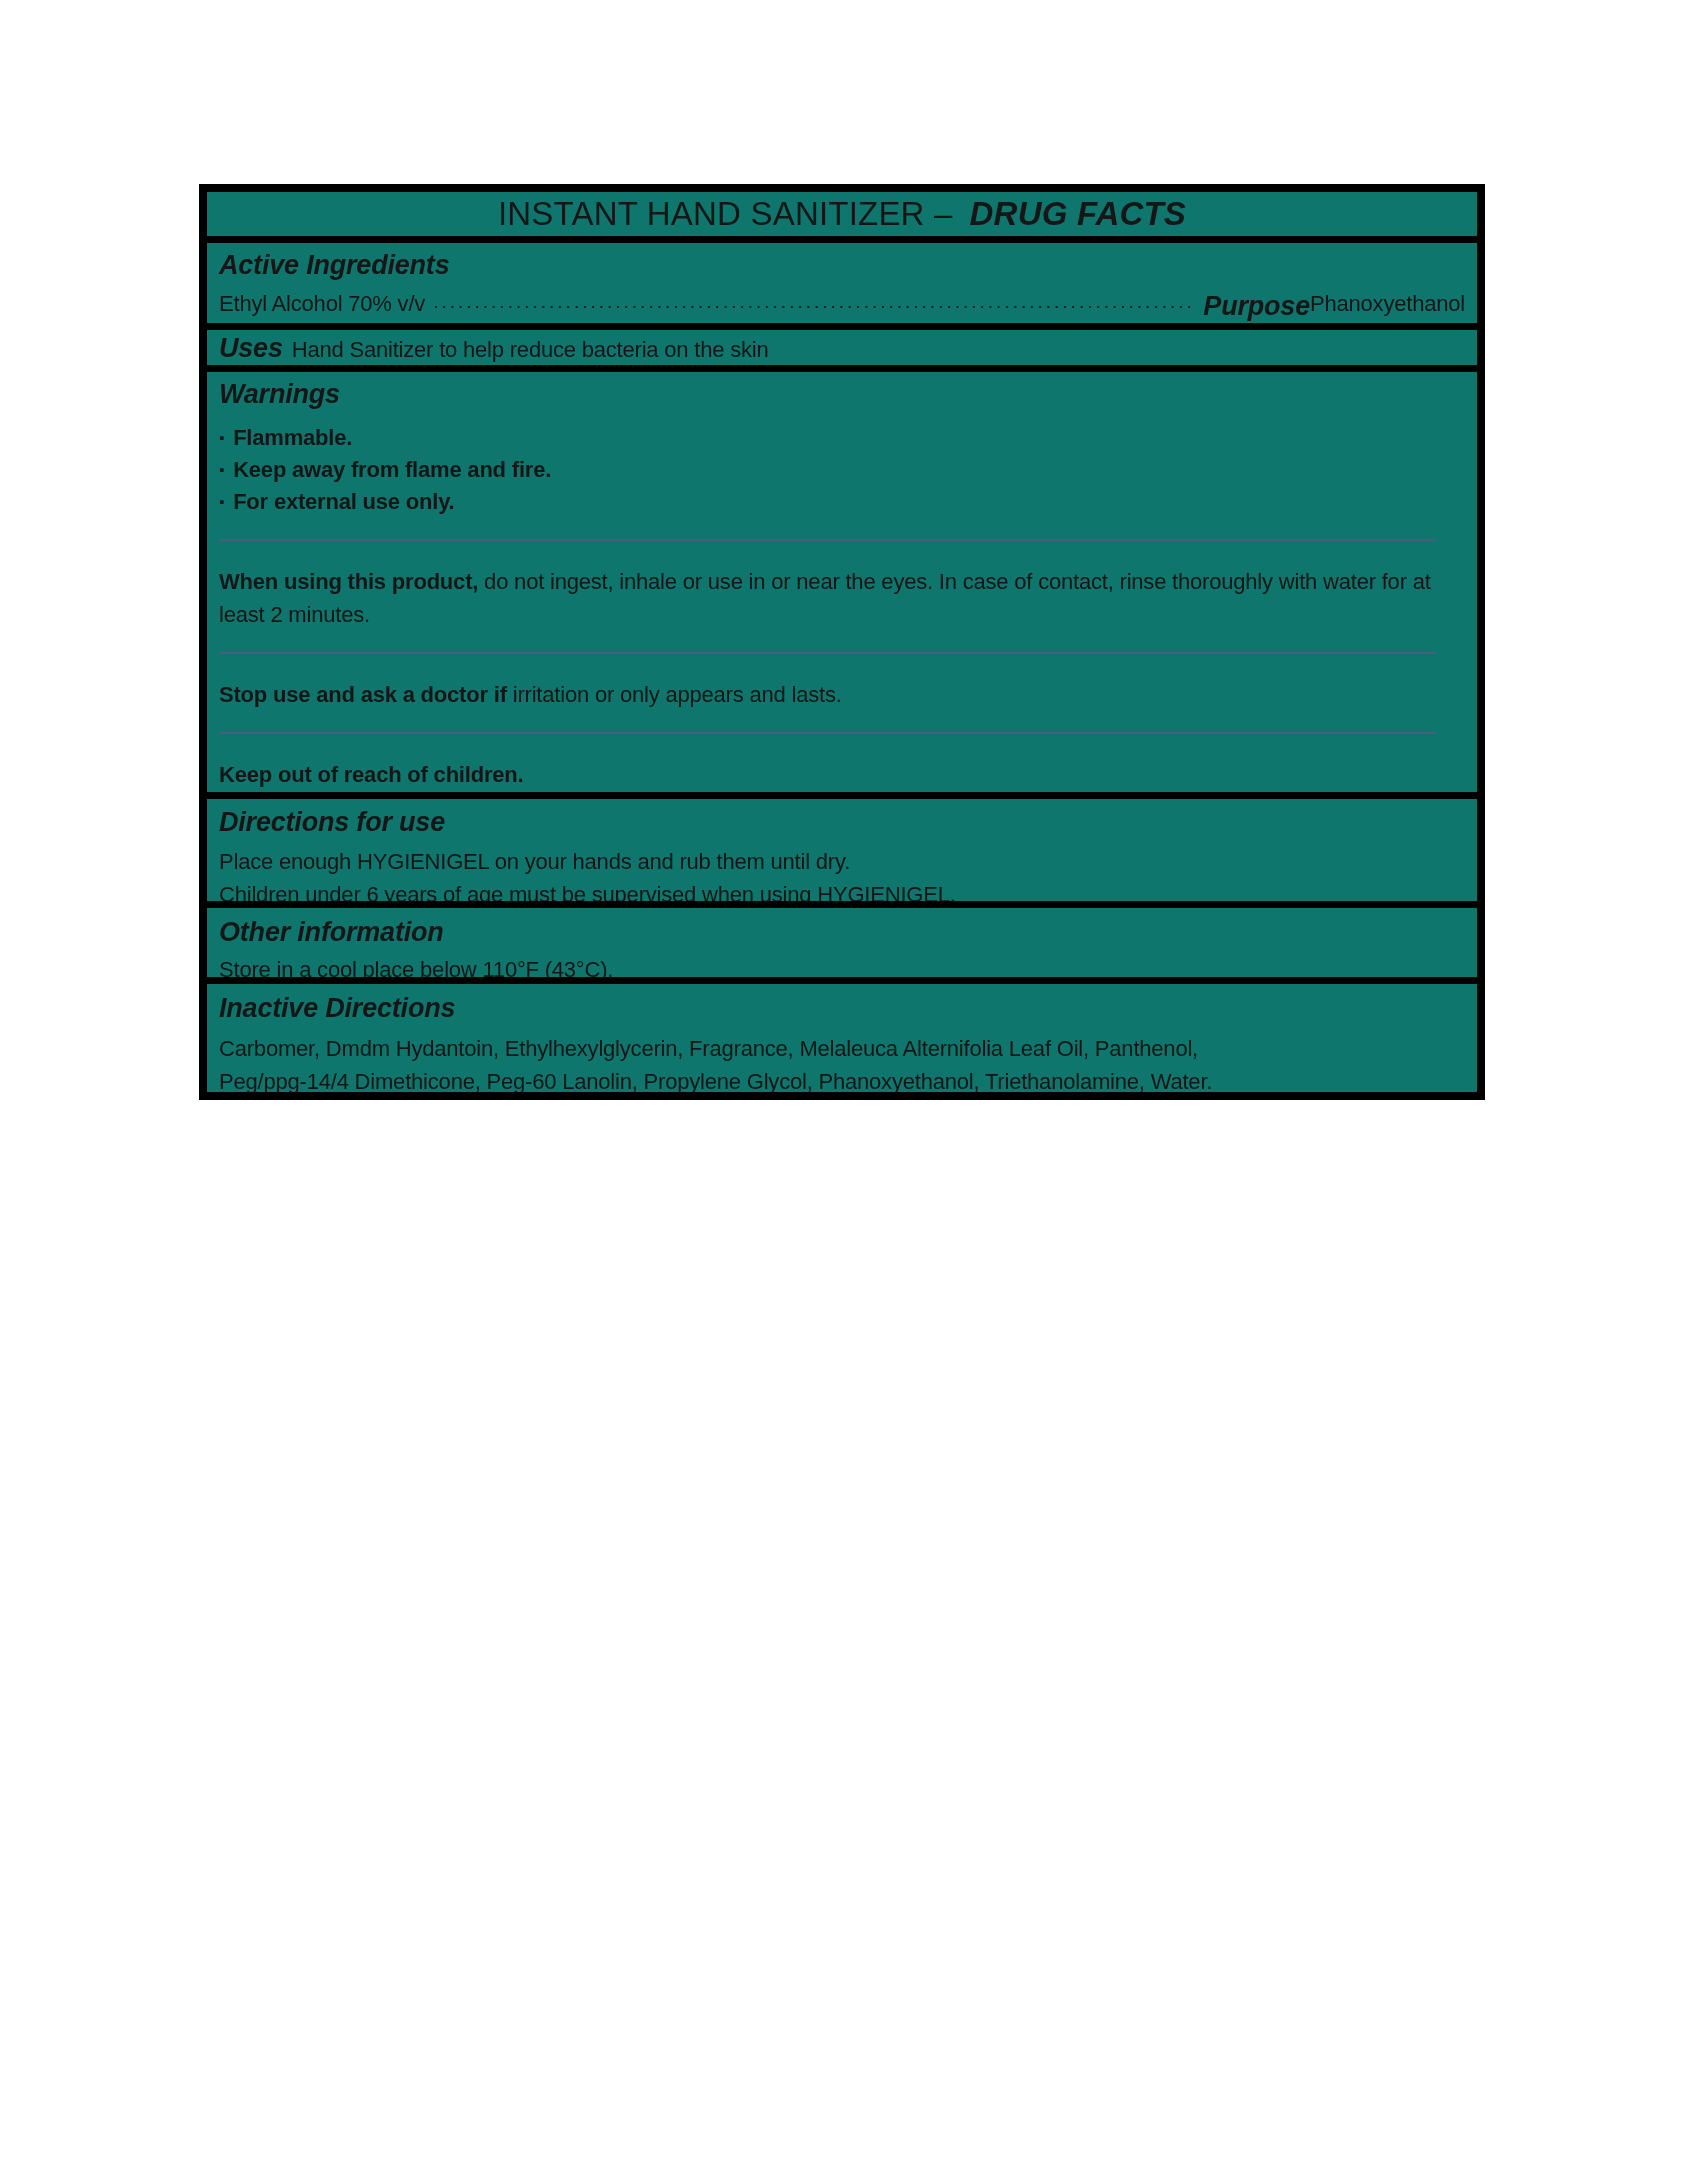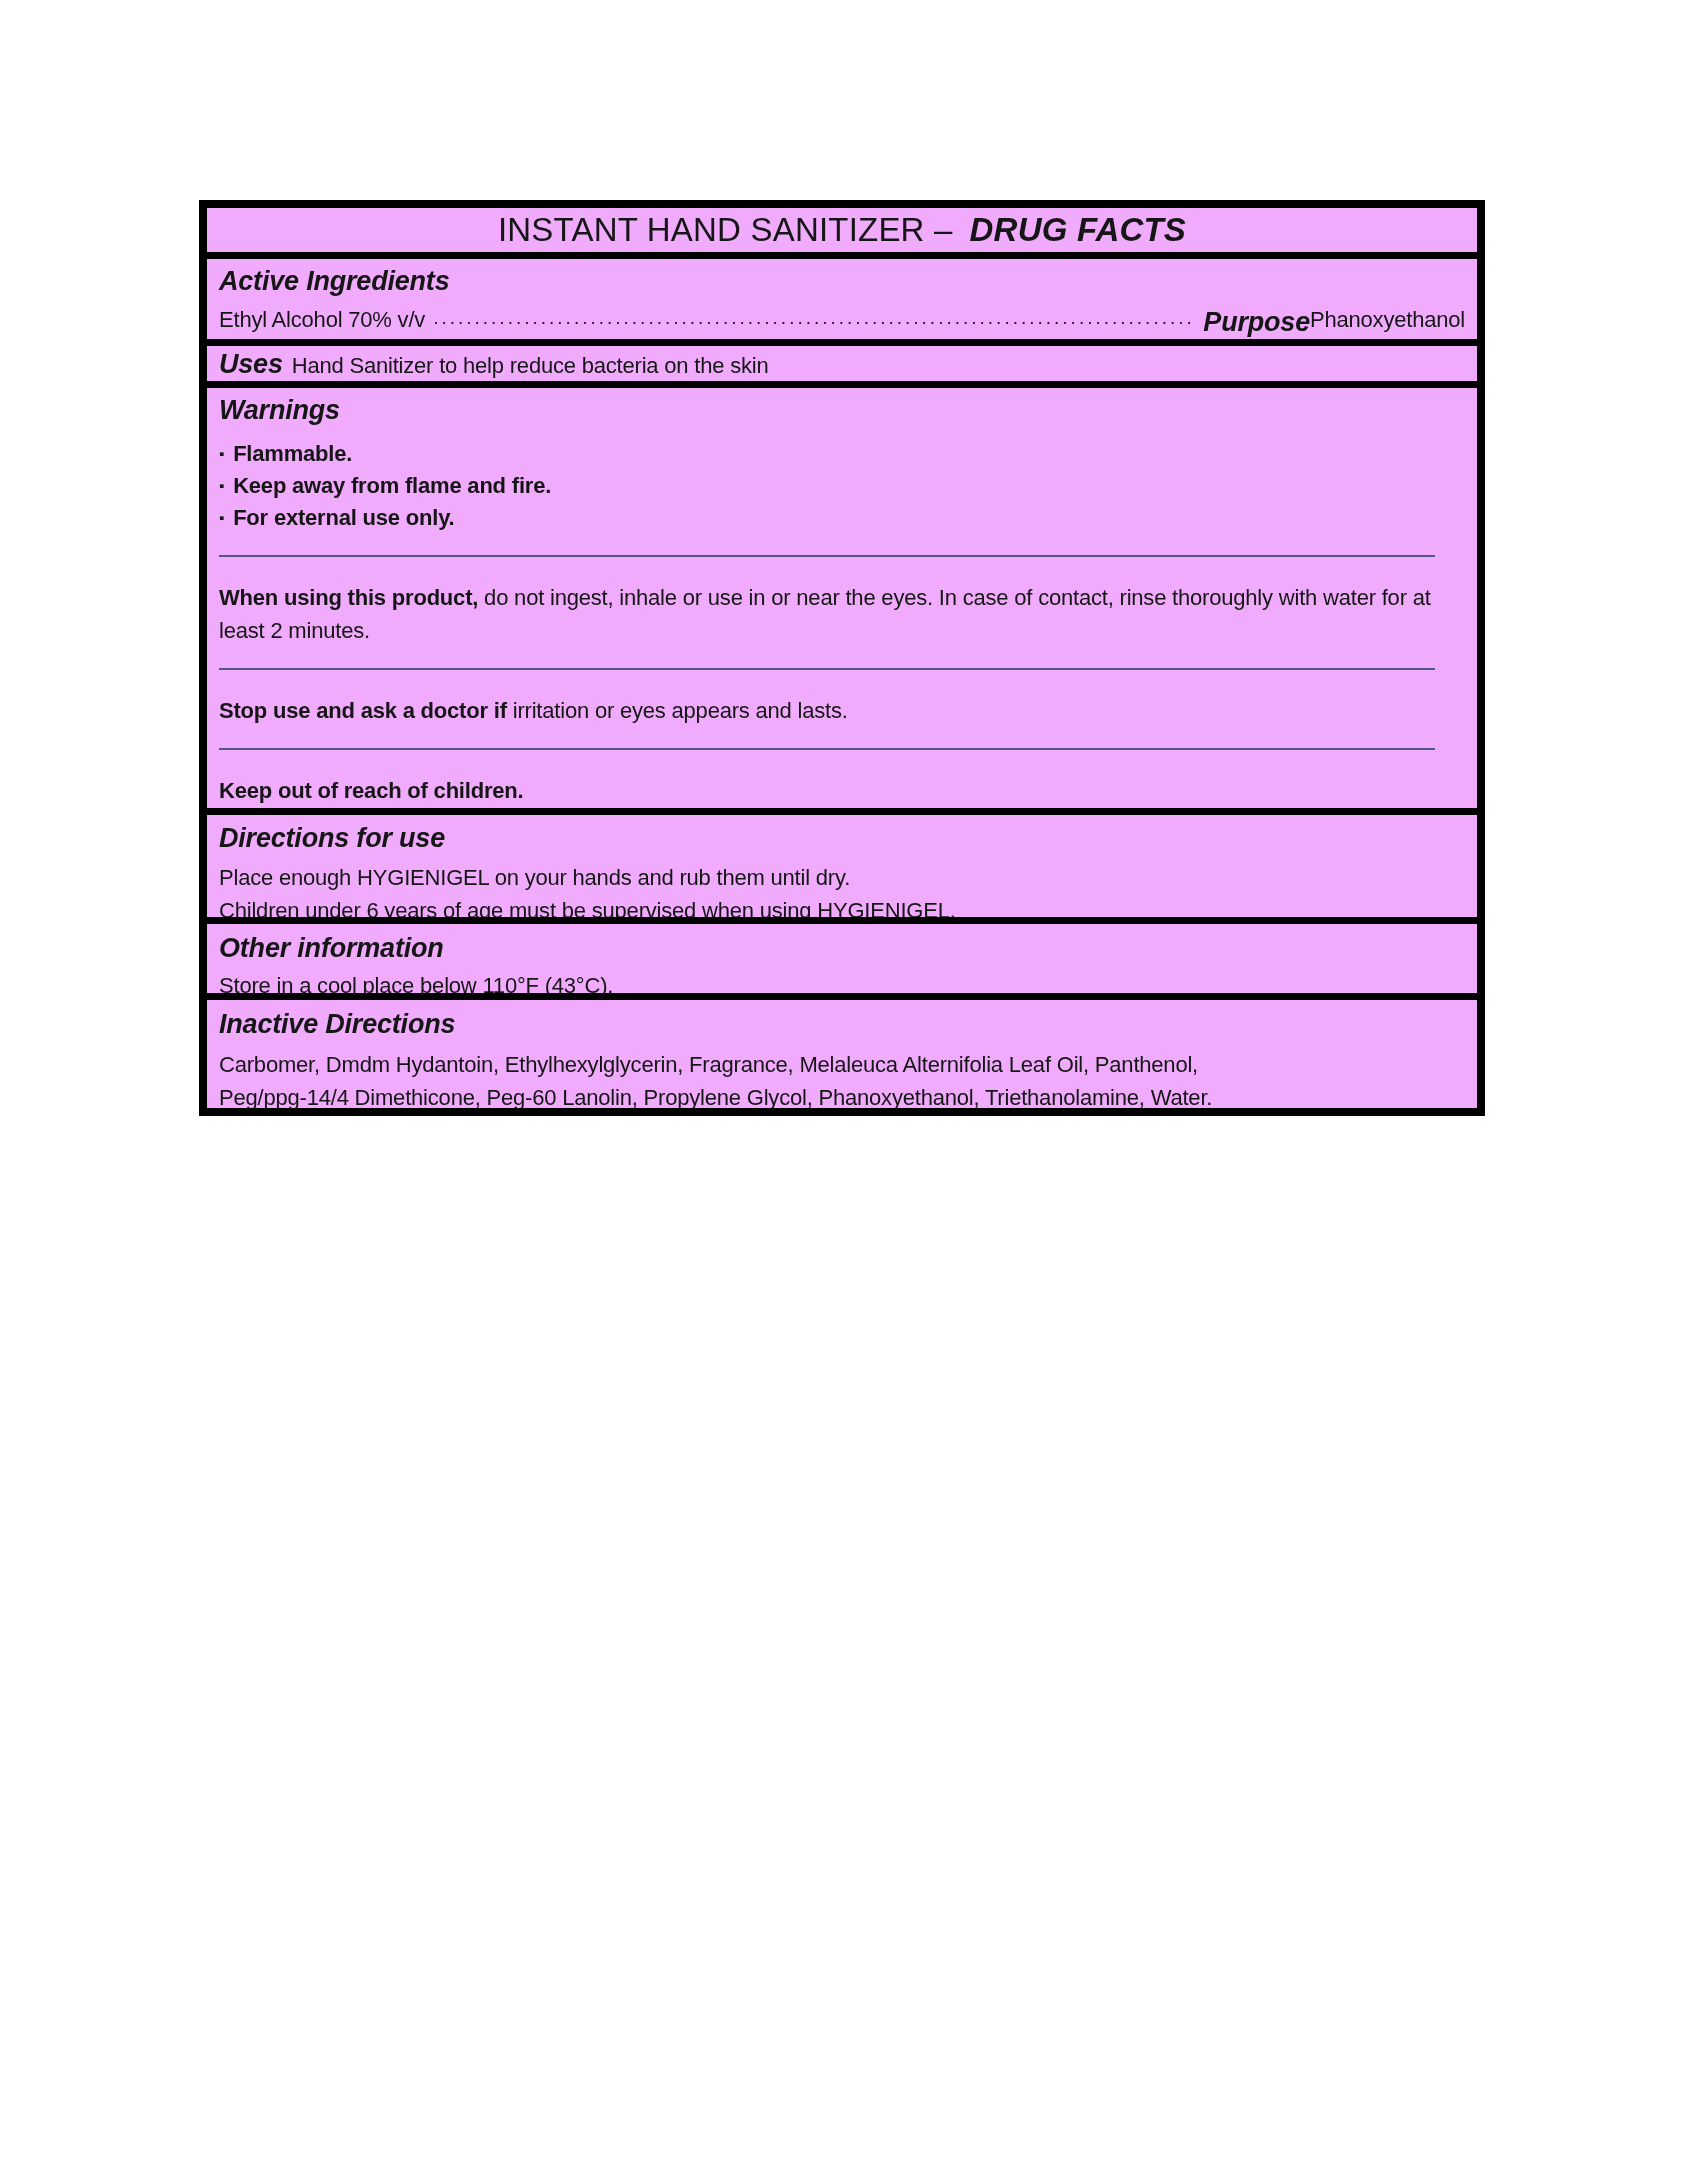--- a/index.html
+++ b/index.html
@@ -8,25 +8,25 @@
     position: relative;
     width: 1683px;
     height: 2178px;
     background: #ffffff;
     font-family: "Liberation Sans", "DejaVu Sans", sans-serif;
     color: #161616;
   }
   .label {
     position: absolute;
     left: 199px;
-    top: 200px;
+    top: 184px;
     width: 1286px;
     height: 916px;
     border: 8px solid #000000;
-    background: #f0abfc;
+    background: #0f766e;
     display: flex;
     flex-direction: column;
     font-size: 22px;
     letter-spacing: -0.2px;
   }
   .sec {
     border-bottom: 7px solid #000000;
     padding: 0 12px;
     flex: none;
     overflow: hidden;
@@ -135,21 +135,21 @@
 
       <div class="para">
         <span class="b">When using this product,</span>
         <span>do not ingest, inhale or use in or near the eyes. In case of contact, rinse thoroughly with water for at least 2 minutes.</span>
       </div>
 
       <div class="divider"></div>
 
       <div class="para">
         <span class="b">Stop use and ask a doctor if</span>
-        <span>irritation or eyes appears and lasts.</span>
+        <span>irritation or only appears and lasts.</span>
       </div>
 
       <div class="divider"></div>
 
       <div class="para b">Keep out of reach of children.</div>
       <div class="para">If swallowed, get medical help or contact the Poison Control Center right away.</div>
     </div>
 
     <div class="sec dir-sec">
       <div class="h">Directions for use</div>

